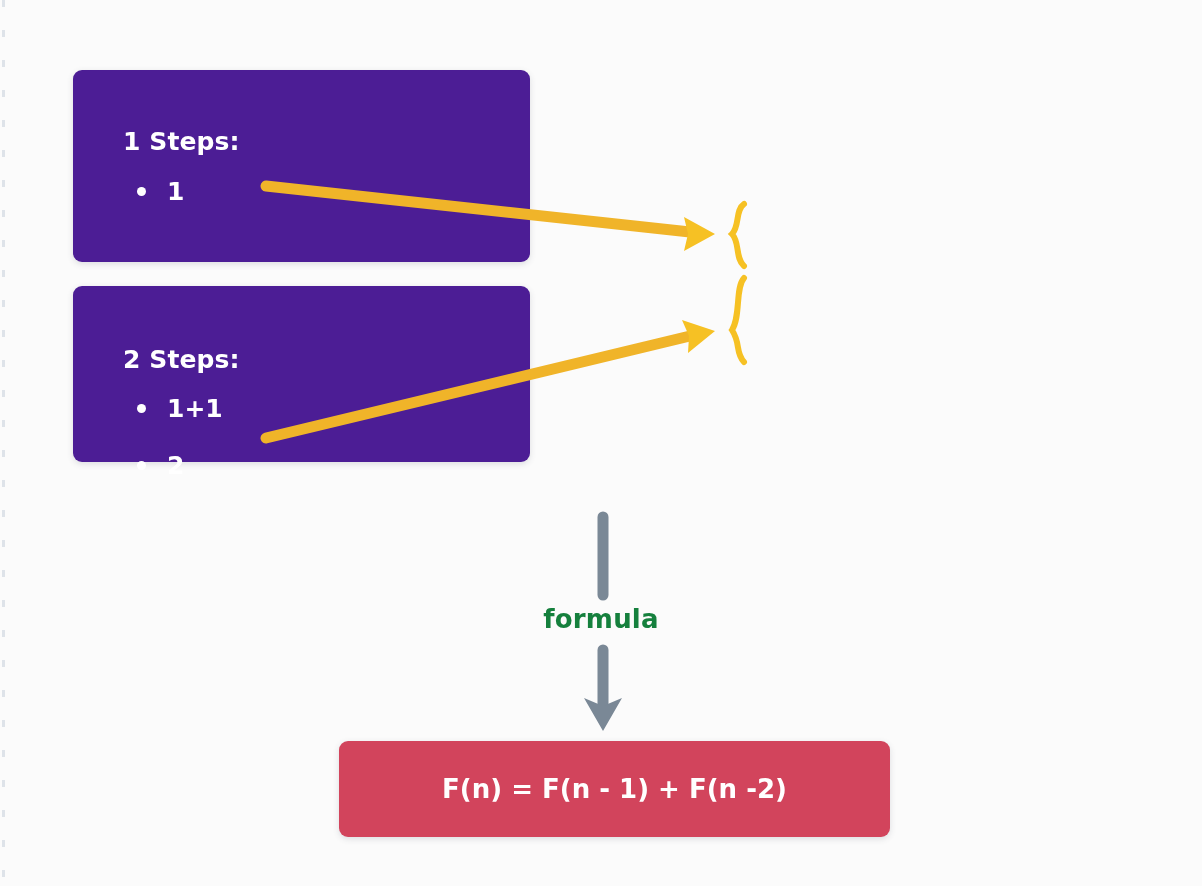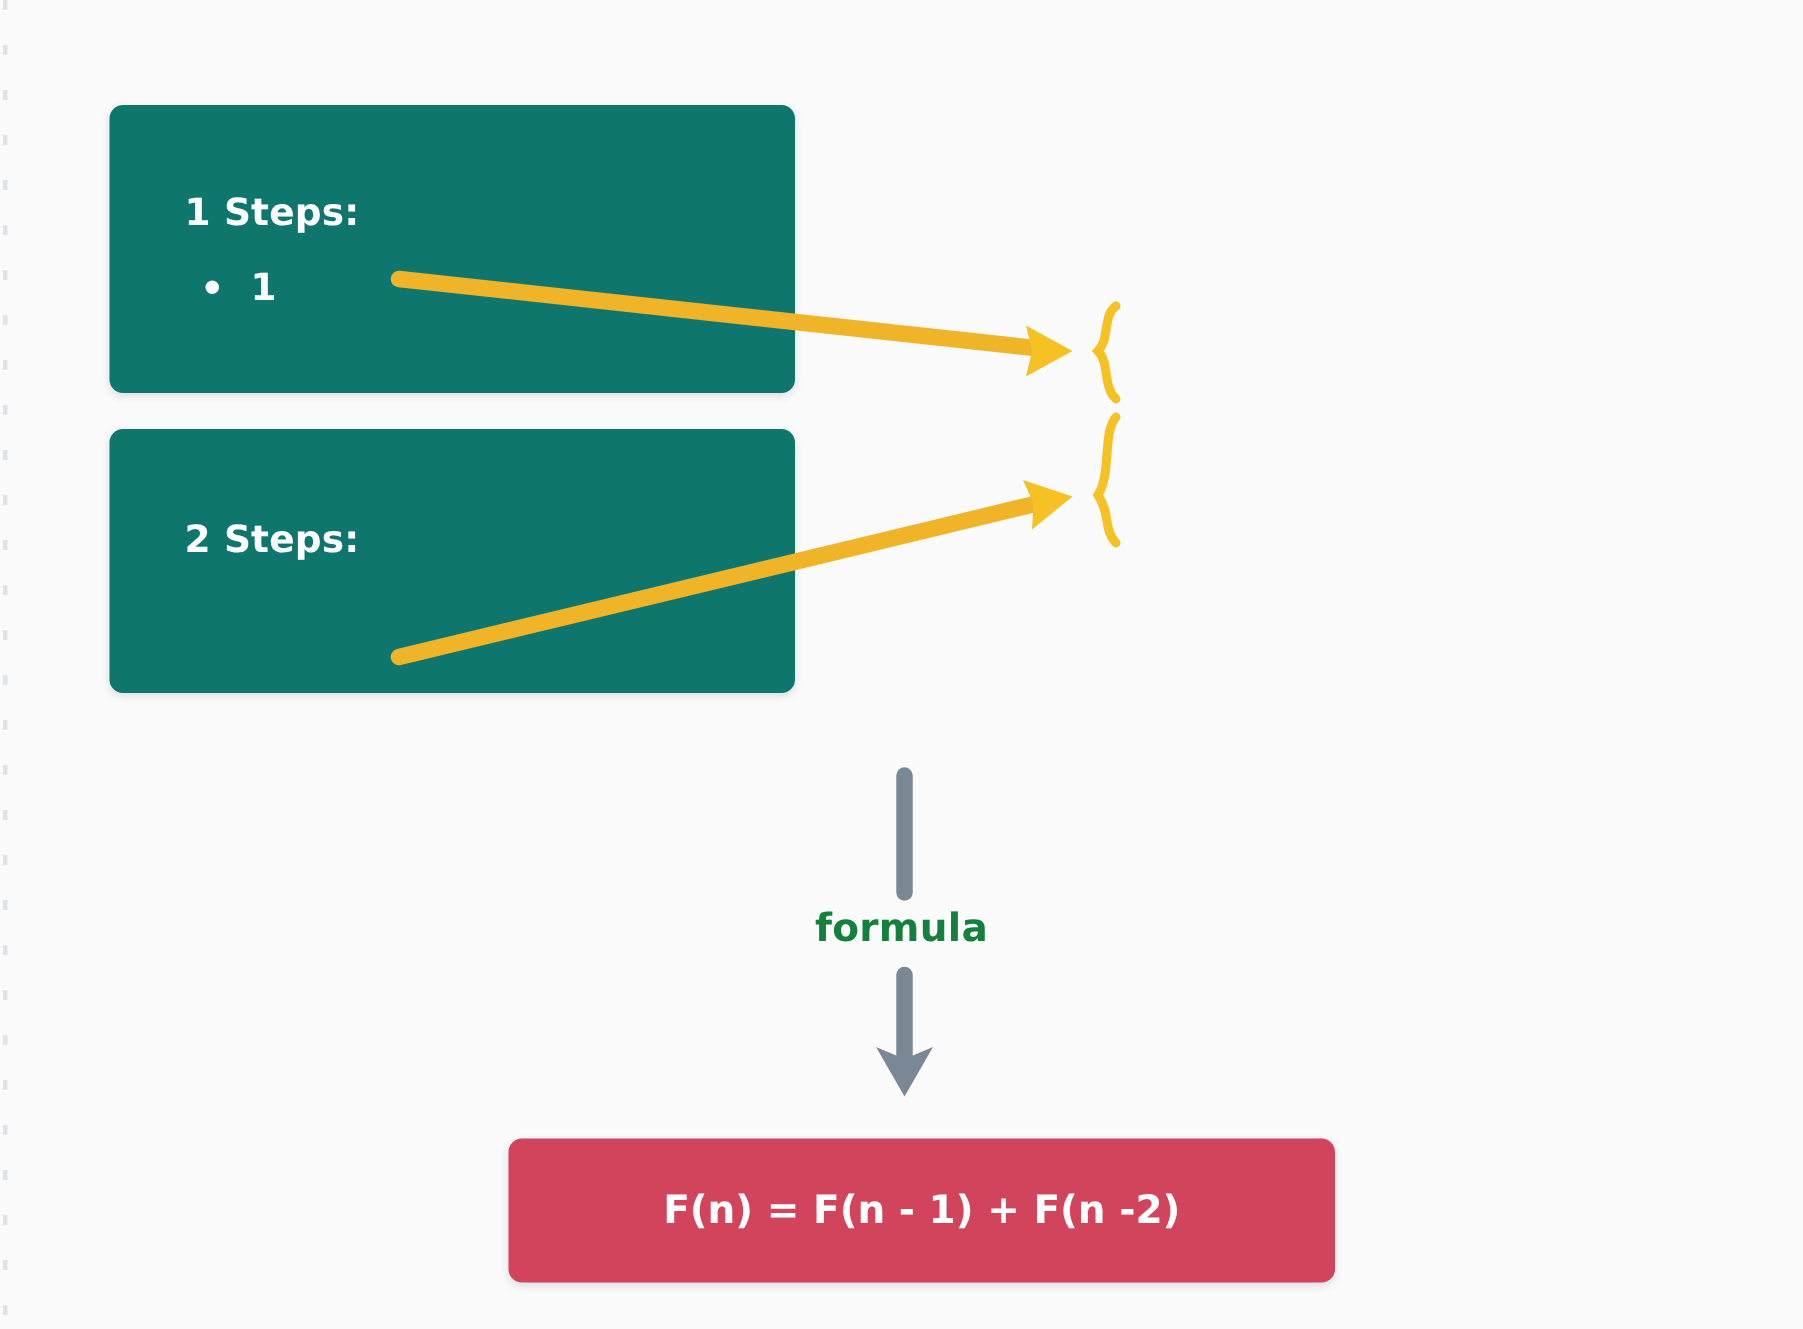--- a/index.html
+++ b/index.html
@@ -36,23 +36,23 @@
     background-size: 3px 30px;
     opacity: .55;
   }
 
   .card {
     position: absolute;
     box-sizing: border-box;
     border-radius: 9px;
     box-shadow: 0 2px 6px rgba(60,70,85,.16);
   }
-  .card.blue   { background: #0f766e; }
+  .card.blue   { background: #4c1d95; }
   .card.orange { background: #e3873c; }
-  .card.red    { background: #d2445c; margin-top: 18px; }
+  .card.red    { background: #d2445c; }
 
   .card-title {
     color: #ffffff;
     font-weight: bold;
     font-size: 25px;
     letter-spacing: .1px;
     line-height: 1;
     white-space: nowrap;
   }
 
@@ -144,20 +144,24 @@
 
   <div class="card blue" id="card-1steps">
     <div class="card-title">1 Steps:</div>
     <ul class="bullets">
       <li>1</li>
     </ul>
   </div>
 
   <div class="card blue" id="card-2steps">
     <div class="card-title">2 Steps:</div>
+    <ul class="bullets">
+      <li>1+1</li>
+      <li>2</li>
+    </ul>
   </div>
 
 
   <div class="card red" id="card-formula">
     <div class="formula-text">F(n) = F(n - 1) + F(n -2)</div>
   </div>
 
   <div id="formula-label">formula</div>
 
   <svg class="overlay" viewBox="0 0 1202 886">

